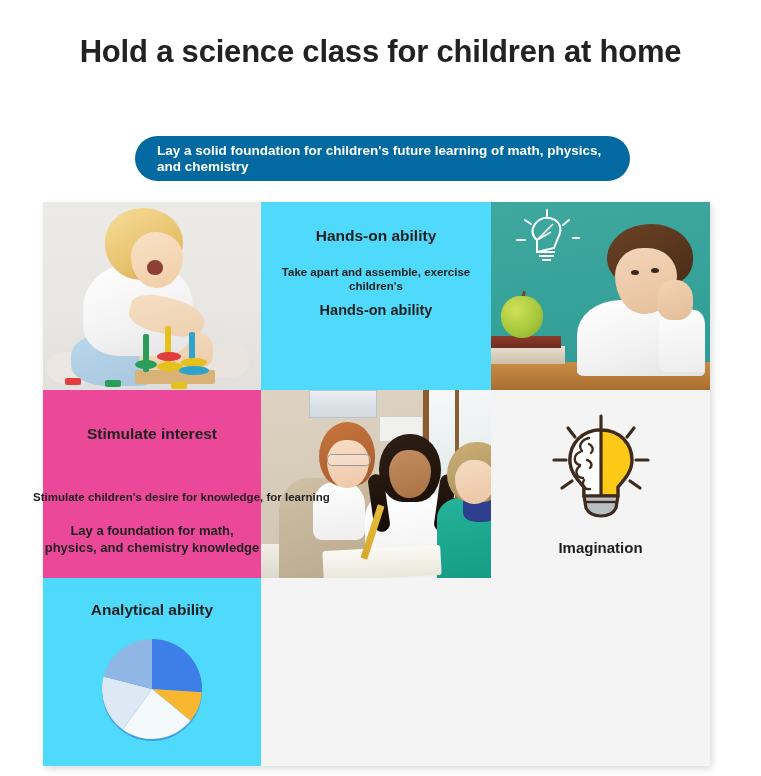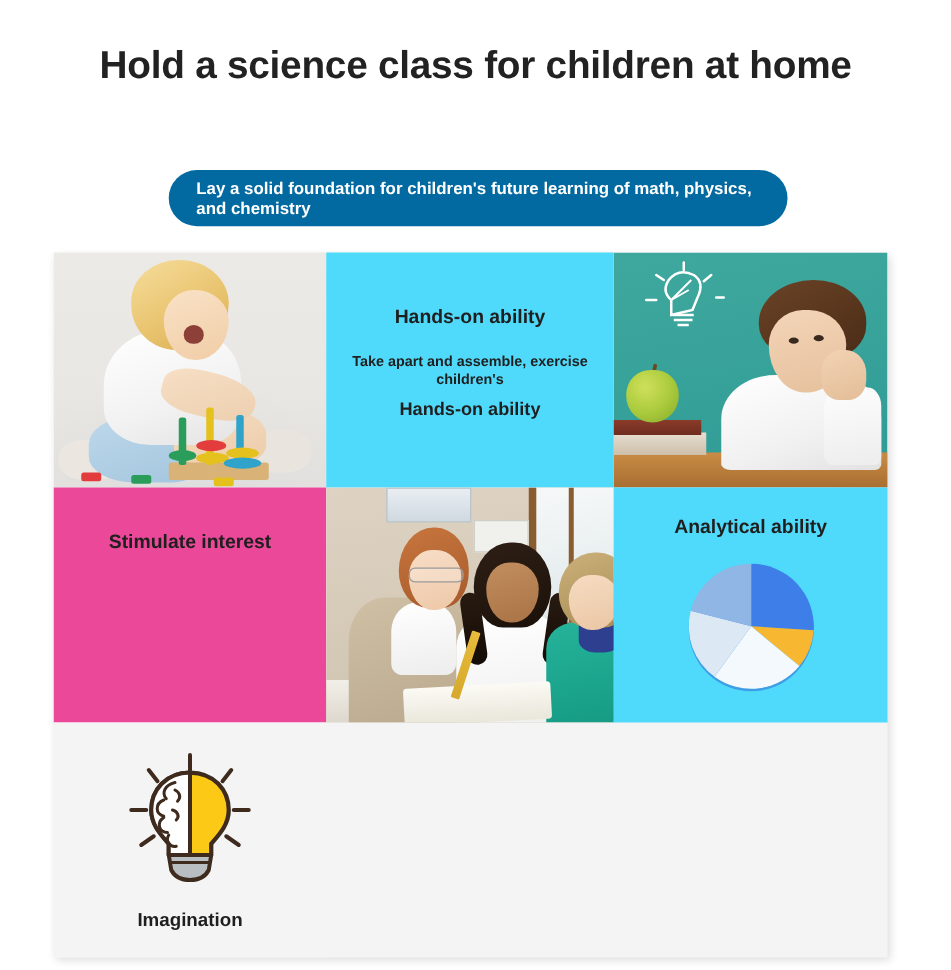--- a/index.html
+++ b/index.html
@@ -65,21 +65,21 @@
   }
   .c-sub{
     font-size:11.5px; font-weight:bold; line-height:14px;
     white-space:nowrap;
   }
   .c-sub2{
     font-size:13px; font-weight:bold; line-height:17px;
   }
 
   
-  .cell-handson .cell-text{padding-top:42px;}
+  .cell-handson .cell-text{padding-top:24px;}
   .cell-handson .c-sub{margin-top:20px;white-space:normal;padding:0 6px;}
   .cell-handson .c-sub2{margin-top:9px;font-size:14.5px;}
 
   
   .cell-stimulate .cell-text{padding-top:34px;text-align:center;}
   .cell-stimulate .c-sub{margin-top:47px;margin-left:-10px;}
   .cell-stimulate .c-sub2{margin-top:18px;}
 
   
   .cell-spirit .cell-text{padding-top:27px;text-align:left;padding-left:46px;}
@@ -380,20 +380,22 @@
         <div class="pb-eye" style="left:140px;top:68px;"></div>
         <div class="pb-eye" style="left:160px;top:66px;"></div>
         <div class="pb-hand"></div>
       </div>
     </div>
   </div>
 
   <div class="cell bg-yellow cell-stimulate">
     <div class="cell-text">
       <div class="c-head">Stimulate interest</div>
+      <div class="c-sub">Stimulate children's desire for knowledge, for learning</div>
+      <div class="c-sub2">Lay a foundation for math, physics, and chemistry knowledge</div>
     </div>
   </div>
 
   <div class="cell">
     <div class="cell-inner">
       <div class="photo-class">
         <div class="pc-window"></div>
         <div class="pc-wall-poster"></div>
         <div class="pc-poster2"></div>
         <div class="pc-desk"></div>
@@ -411,67 +413,67 @@
         <div class="pc-b-collar"></div>
         <div class="pc-b-hair"></div>
         <div class="pc-b-face"></div>
         <div class="pc-notebook"></div>
         <div class="pc-pencil"></div>
       </div>
     </div>
   </div>
 
 
+  <div class="cell bg-light cell-bottom cell-imagination">
+    <div class="cell-text">
+      <div class="icon-wrap">
+        <svg width="118" height="118" viewBox="0 0 118 118">
+          <g stroke="#3E2B1E" stroke-width="3.2" stroke-linecap="round" fill="none">
+            <path d="M59 8 L59 20"></path>
+            <path d="M26 20 L33 29"></path>
+            <path d="M92 20 L85 29"></path>
+            <path d="M12 52 L24 52"></path>
+            <path d="M106 52 L94 52"></path>
+            <path d="M20 80 L30 73"></path>
+            <path d="M98 80 L88 73"></path>
+          </g>
+
+          <path d="M59 22 C78 22 90 36 90 52 C90 64 82 72 76 79 L76 88 L42 88 L42 79 C36 72 28 64 28 52 C28 36 40 22 59 22 Z" fill="#FBC916" stroke="#3E2B1E" stroke-width="3.4" stroke-linejoin="round"></path>
+
+          <path d="M59 22 C40 22 28 36 28 52 C28 64 36 72 42 79 L42 88 L59 88 Z" fill="#FFFFFF" stroke="none"></path>
+          <path d="M59 22 C40 22 28 36 28 52 C28 64 36 72 42 79 L42 88 L59 88 Z" fill="none" stroke="#3E2B1E" stroke-width="3.2" stroke-linejoin="round"></path>
+          <g fill="none" stroke="#3E2B1E" stroke-width="2.4" stroke-linecap="round">
+            <path d="M47 30 C39 32 36 38 40 43"></path>
+            <path d="M38 44 C31 47 31 55 38 57"></path>
+            <path d="M38 58 C32 62 34 70 41 70"></path>
+            <path d="M42 72 C39 77 43 82 48 81"></path>
+            <path d="M47 36 C51 38 52 42 49 45"></path>
+            <path d="M45 52 C49 53 51 57 48 60"></path>
+          </g>
+
+          <path d="M42 88 L76 88 L74 100 Q70 108 59 108 Q48 108 44 100 Z" fill="#B9BEC3" stroke="#3E2B1E" stroke-width="3.2" stroke-linejoin="round"></path>
+          <path d="M43 94 L75 94" stroke="#3E2B1E" stroke-width="2.4"></path>
+        </svg>
+      </div>
+      <div class="b-label">Imagination</div>
+    </div>
+  </div>
+
   <div class="cell bg-cyan cell-bottom cell-analytical">
     <div class="cell-text">
       <div class="c-head">Analytical ability</div>
       <div class="icon-wrap" style="margin-top:12px;">
         <svg id="pie-svg" width="116" height="116" viewBox="0 0 116 116">
           <circle cx="58" cy="60" r="50" fill="#2F6BD4" opacity="0.55"></circle>
           <g id="pie-slices">
               <path d="M 58 58 L 58 8 A 50 50 0 0 1 107.90133642141357 61.13952597646567 Z" fill="#3D7EE8"></path>
               <path d="M 58 58 L 107.90133642141357 61.13952597646567 A 50 50 0 0 1 96.52566213878946 89.8711994874345 Z" fill="#F7B731"></path>
               <path d="M 58 58 L 96.52566213878946 89.8711994874345 A 50 50 0 0 1 28.61073738537635 98.45084971874738 Z" fill="#F4F9FD"></path>
               <path d="M 58 58 L 28.61073738537635 98.45084971874738 A 50 50 0 0 1 9.570841943568439 45.56550564175727 Z" fill="#DDE8F5"></path>
               <path d="M 58 58 L 9.570841943568439 45.56550564175727 A 50 50 0 0 1 57.99999999999999 8 Z" fill="#8FB6E4"></path>
             </g>
         </svg>
       </div>
     </div>
   </div>
 
-  <div class="cell bg-light cell-bottom cell-imagination">
-    <div class="cell-text">
-      <div class="icon-wrap">
-        <svg width="118" height="118" viewBox="0 0 118 118">
-          <g stroke="#3E2B1E" stroke-width="3.2" stroke-linecap="round" fill="none">
-            <path d="M59 8 L59 20"></path>
-            <path d="M26 20 L33 29"></path>
-            <path d="M92 20 L85 29"></path>
-            <path d="M12 52 L24 52"></path>
-            <path d="M106 52 L94 52"></path>
-            <path d="M20 80 L30 73"></path>
-            <path d="M98 80 L88 73"></path>
-          </g>
-
-          <path d="M59 22 C78 22 90 36 90 52 C90 64 82 72 76 79 L76 88 L42 88 L42 79 C36 72 28 64 28 52 C28 36 40 22 59 22 Z" fill="#FBC916" stroke="#3E2B1E" stroke-width="3.4" stroke-linejoin="round"></path>
-
-          <path d="M59 22 C40 22 28 36 28 52 C28 64 36 72 42 79 L42 88 L59 88 Z" fill="#FFFFFF" stroke="none"></path>
-          <path d="M59 22 C40 22 28 36 28 52 C28 64 36 72 42 79 L42 88 L59 88 Z" fill="none" stroke="#3E2B1E" stroke-width="3.2" stroke-linejoin="round"></path>
-          <g fill="none" stroke="#3E2B1E" stroke-width="2.4" stroke-linecap="round">
-            <path d="M47 30 C39 32 36 38 40 43"></path>
-            <path d="M38 44 C31 47 31 55 38 57"></path>
-            <path d="M38 58 C32 62 34 70 41 70"></path>
-            <path d="M42 72 C39 77 43 82 48 81"></path>
-            <path d="M47 36 C51 38 52 42 49 45"></path>
-            <path d="M45 52 C49 53 51 57 48 60"></path>
-          </g>
-
-          <path d="M42 88 L76 88 L74 100 Q70 108 59 108 Q48 108 44 100 Z" fill="#B9BEC3" stroke="#3E2B1E" stroke-width="3.2" stroke-linejoin="round"></path>
-          <path d="M43 94 L75 94" stroke="#3E2B1E" stroke-width="2.4"></path>
-        </svg>
-      </div>
-      <div class="b-label">Imagination</div>
-    </div>
-  </div>
-
 
 </div>
 
 </body></html>

